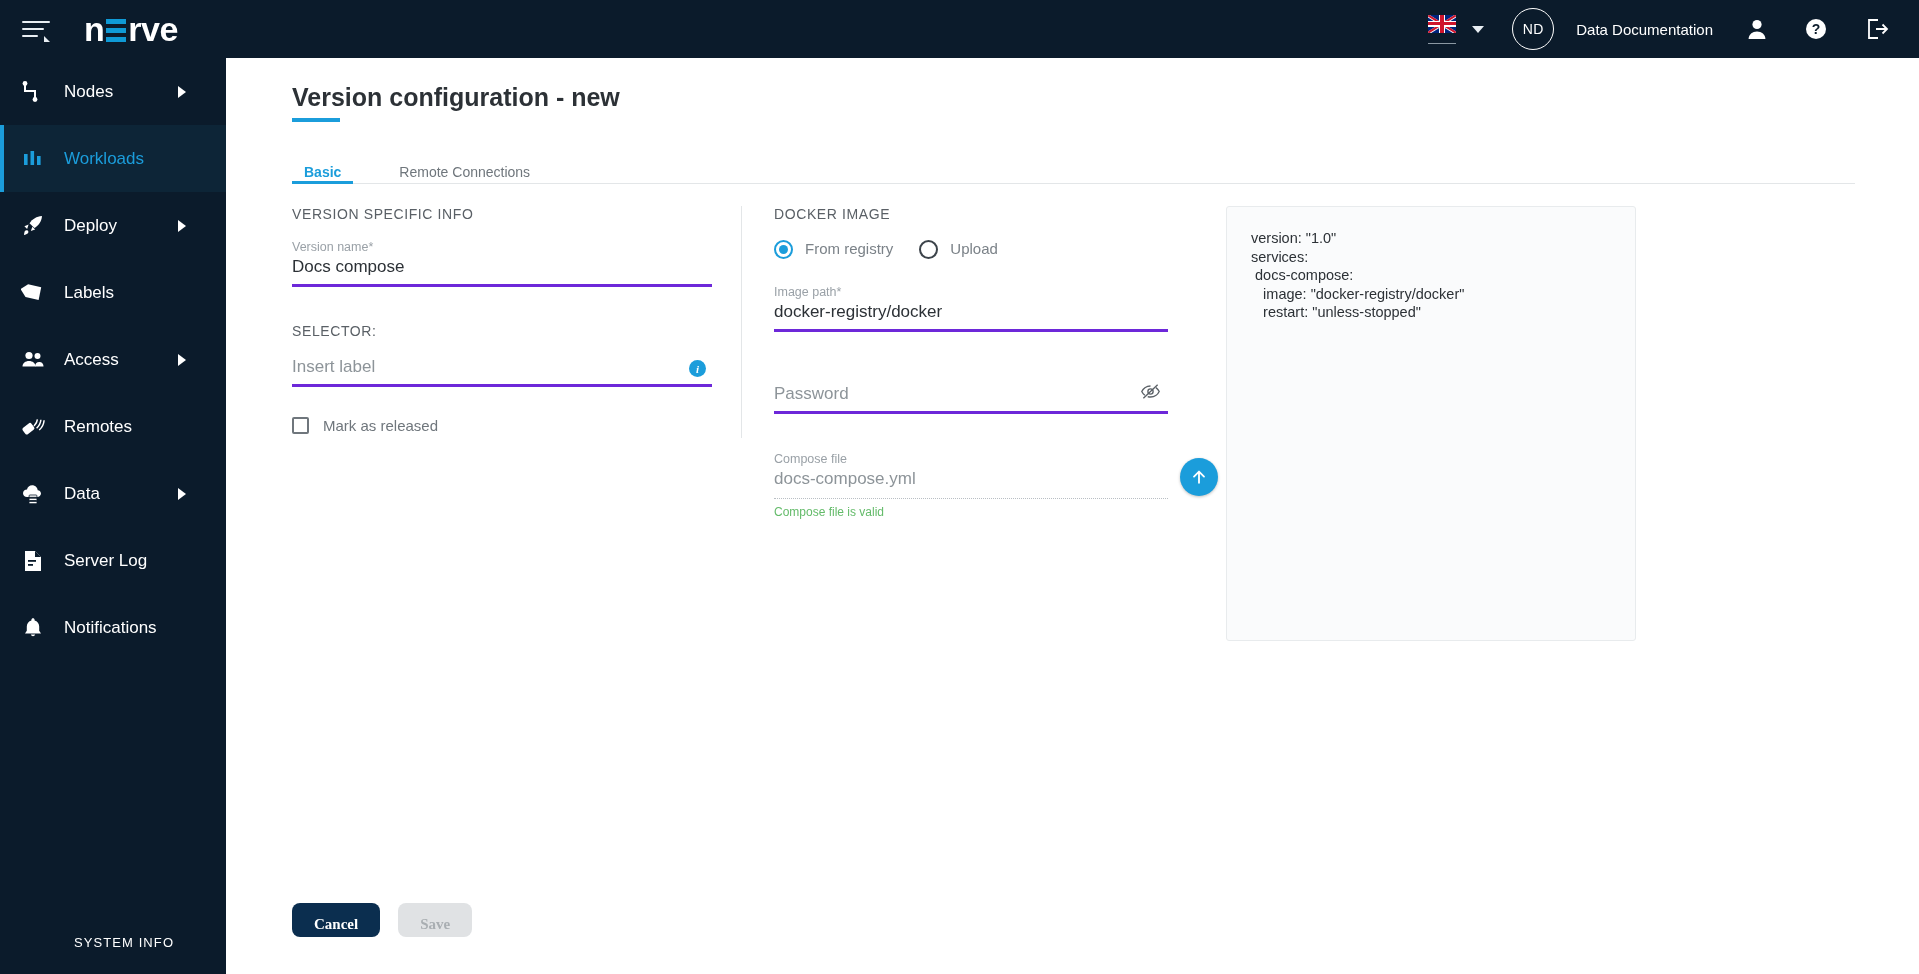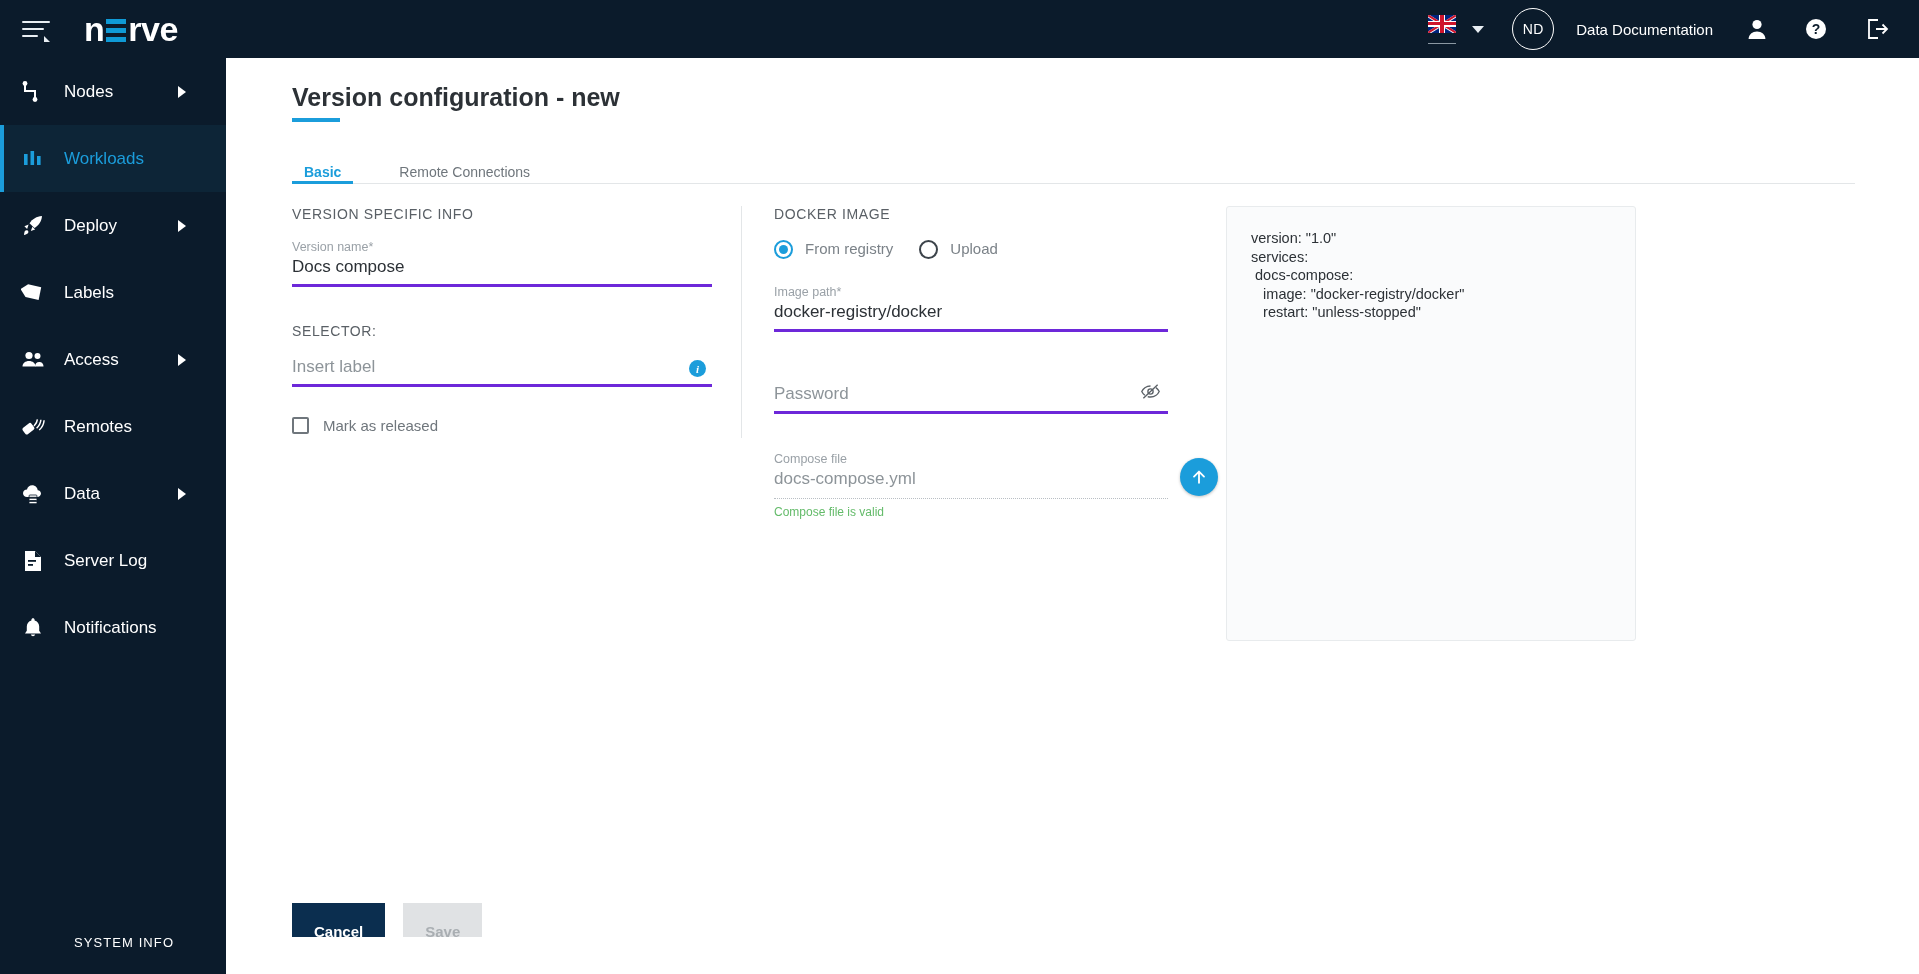--- a/index.html
+++ b/index.html
@@ -202,23 +202,23 @@
     position: absolute; left: 1000px; top: 148px;
     width: 410px; height: 435px;
     background: #fafbfc; border: 1px solid #e8ebed; border-radius: 3px;
     padding: 22px 24px;
     font-size: 14.5px; line-height: 1.28; color: #2c3136;
     white-space: pre;
   }
 
   .footer { position: absolute; left: 66px; top: 845px; display: flex; align-items: center; }
   .btn {
-    border: none; border-radius: 0; cursor: pointer;
-    font-size: 15px; font-weight: 700; font-family: Liberation Sans, sans-serif;
-    padding: 12px 22px; height: 34px; line-height: 34px;
+    border: none; border-radius: 8px; cursor: pointer;
+    font-size: 15px; font-weight: 700; font-family: Liberation Serif, serif;
+    padding: 4px 22px; height: 34px; line-height: 34px;
   }
   .btn-cancel { background: #0b2e4f; color: #ffffff; }
   .btn-save { background: #e0e2e4; color: #a9aeb2; margin-left: 18px; }
 </style>
 </head>
 <body>
 
 <div class="topbar">
   <div class="hamburger">
     <i></i>

